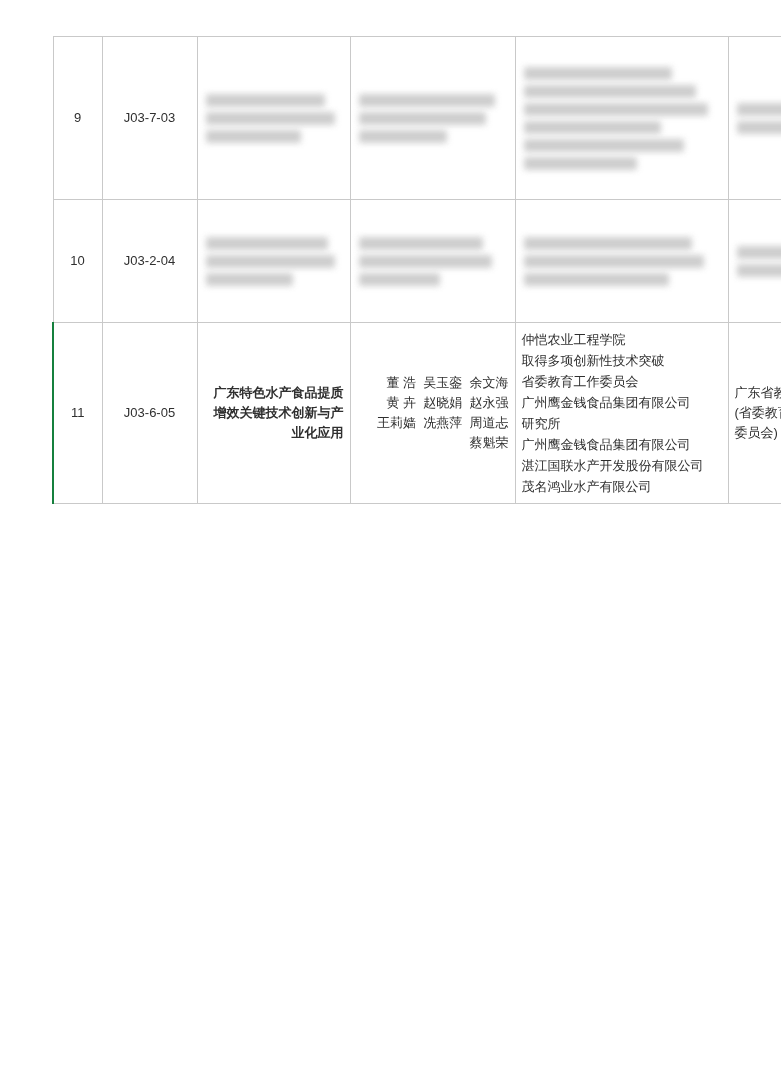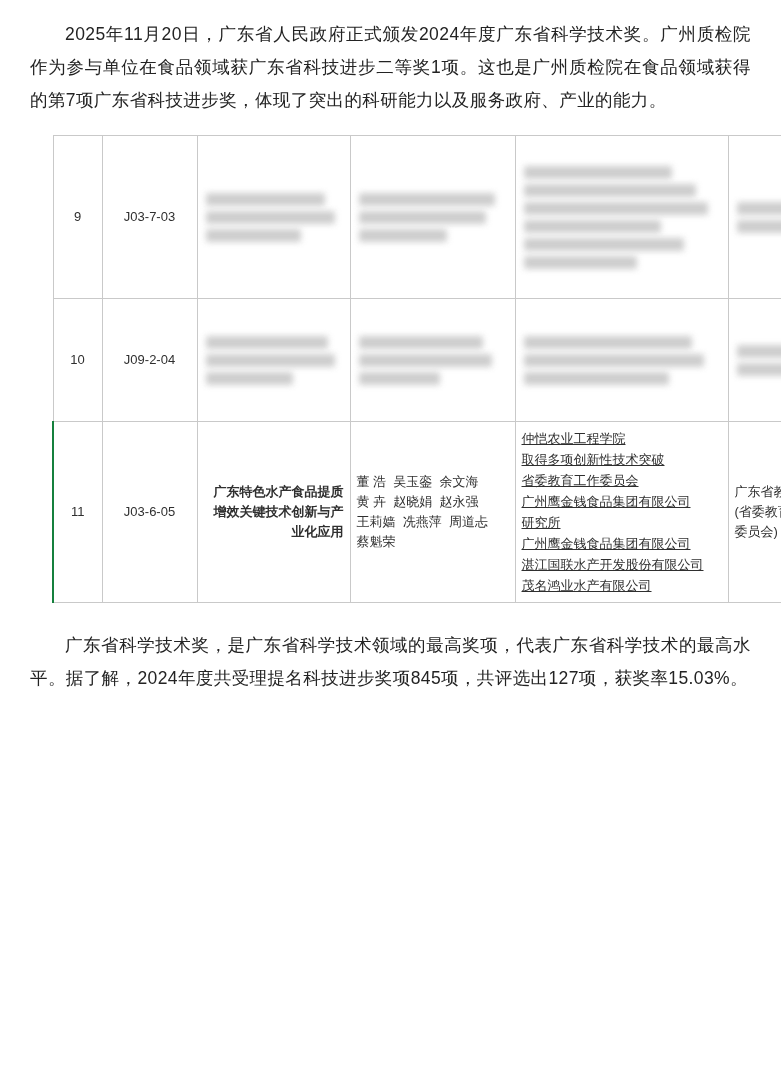--- a/index.html
+++ b/index.html
@@ -45,21 +45,21 @@
     vertical-align: middle;
     padding: 6px 6px;
     font-size: 13px;
     line-height: 20px;
     color: #2f2f2f;
   }
   .col-no { width: 36px; text-align: center; }
   .col-code { width: 82px; text-align: center; font-size: 12.5px; }
   .col-title { width: 140px; }
   .col-people { width: 152px; }
-  .col-org { width: 200px; text-decoration: underline; }
+  .col-org { width: 200px; }
   .col-rec { width: 86px; }
 
   
   .blur-box {
     display: block;
     background: #c7c7c7;
     border-radius: 2px;
     filter: blur(3.2px);
     opacity: 0.88;
     margin: 5px 0;
@@ -79,40 +79,40 @@
     font-size: 13.5px;
     line-height: 23px;
     color: #2b2b2b;
     text-align: right;
     font-weight: bold;
   }
   .people-grid {
     font-size: 13.5px;
     line-height: 23px;
     white-space: pre;
+    text-align: right;
   }
   .org-list {
     font-size: 13px;
     line-height: 21px;
   }
   .org-list div { white-space: nowrap; }
   .rec-cell {
     font-size: 13px;
     line-height: 21px;
   }
   .row-tall td { height: 150px; }
   .row-mid td { height: 110px; text-align: center; }
   .row-hl td { height: 165px; }
 </style>
 </head>
 <body>
 
 <div class="page">
 
-  <p class="para">2025年11月20日，广东省人民政府正式颁发2024年度广东省科学技术奖。广州质检院作为参与单位在食品领域获广东省科技进步二等奖1项。这也是广州质检院在食品领域获得的第7项广东省科技进步奖，体现了突出的科研能力以及服务政府、产业的能力。</p>
 
   <div class="table-wrap">
     <table class="award-table">
       <tbody>
 
         <tr class="row-tall">
           <td class="col-no">9</td>
           <td class="col-code">J03-7-03</td>
           <td class="col-title">
             <div class="blur-group">
@@ -141,21 +141,21 @@
           <td class="col-rec">
             <div class="blur-group">
               <span class="blur-box" style="width:90%"></span>
               <span class="blur-box" style="width:72%"></span>
             </div>
           </td>
         </tr>
 
         <tr class="row-mid">
           <td class="col-no">10</td>
-          <td class="col-code">J09-2-04</td>
+          <td class="col-code">J03-2-04</td>
           <td class="col-title">
             <div class="blur-group">
               <span class="blur-box" style="width:90%"></span>
               <span class="blur-box" style="width:95%"></span>
               <span class="blur-box" style="width:64%"></span>
             </div>
           </td>
           <td class="col-people">
             <div class="blur-group">
               <span class="blur-box" style="width:84%"></span>
@@ -197,16 +197,15 @@
               <div>湛江国联水产开发股份有限公司</div>
               <div>茂名鸿业水产有限公司</div>
             </div>
           </td>
           <td class="col-rec rec-cell last-cell">广东省教育厅(省委教育工作委员会)</td>
         </tr>
       </tbody>
     </table>
   </div>
 
-  <p class="para">广东省科学技术奖，是广东省科学技术领域的最高奖项，代表广东省科学技术的最高水平。据了解，2024年度共受理提名科技进步奖项845项，共评选出127项，获奖率15.03%。</p>
 
 
 </div>
 
 </body></html>

